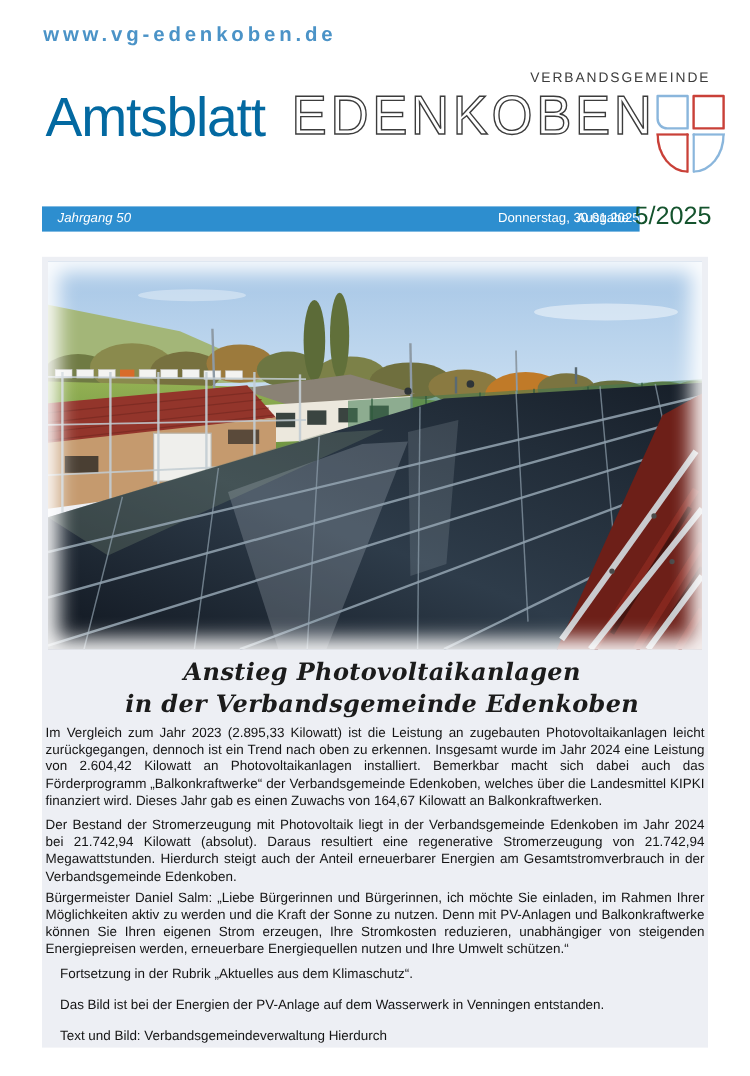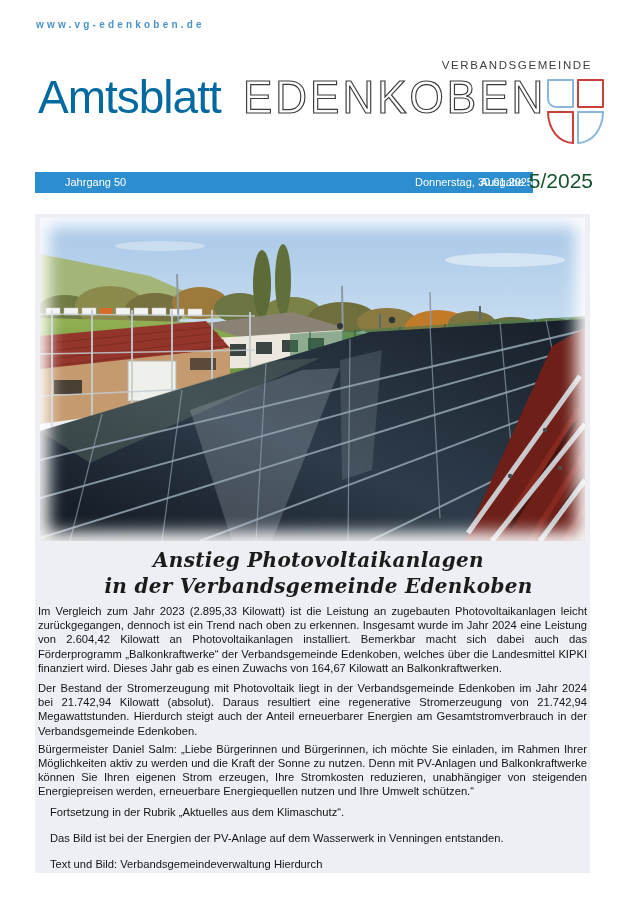--- a/index.html
+++ b/index.html
@@ -2,21 +2,21 @@
 <html><head>
 <meta charset="utf-8">
 <style>
   html,body{margin:0;padding:0;}
   body{
     width:625px;height:897px;position:relative;background:#ffffff;
     font-family:"Liberation Sans",sans-serif;color:#141414;overflow:hidden;
   }
   
   .url-link{
-    position:absolute;left:36px;top:19px;font-size:10px;font-weight:bold;
+    position:absolute;left:36px;top:19px;font-size:17px;font-weight:bold;
     letter-spacing:3.2px;color:#4b93c7;text-decoration:none;
   }
   .masthead-title{
     position:absolute;left:38px;top:70px;font-size:46px;color:#0369a1;
     letter-spacing:-1px;font-family:"Liberation Sans",sans-serif;
   }
   .logotype{
     position:absolute;left:243px;top:72px;font-size:44px;letter-spacing:3px;
     color:#3f3f3f;font-family:"Liberation Sans",sans-serif;transform:scaleY(1.04);
   }
@@ -35,21 +35,21 @@
   .crest div{box-sizing:border-box;background:transparent;}
   .crest .q-tl{border:2px solid #8ab6dc;border-radius:1px 1px 1px 9px;}
   .crest .q-tr{border:2px solid #c94038;border-radius:1px;}
   .crest .q-bl{border:2px solid #c94038;border-radius:0 1px 1px 0;border-bottom-left-radius:100% 100%;}
   .crest .q-br{border:2px solid #8ab6dc;border-radius:1px 0 0 1px;border-bottom-right-radius:100% 100%;}
   
   .issue-bar{
     position:absolute;left:35px;top:172px;width:498px;height:21px;
     background:#2d8ecf;color:#fff;font-size:11px;
   }
-  .issue-bar .vol{position:absolute;left:30px;top:4px;}
+  .issue-bar .vol{position:absolute;left:13px;top:4px;font-style:italic;}
   .issue-bar .date{position:absolute;left:0;right:0;top:4px;text-align:right;}
   .issue-bar .ausgabe{position:absolute;right:9px;top:4px;}
   .issue-number{
     position:absolute;right:32px;top:169px;font-size:21px;color:#14532d;
   }
   
   .content-panel{
     position:absolute;left:35px;top:214px;width:555px;height:659px;
     background:#edeff4;
   }

